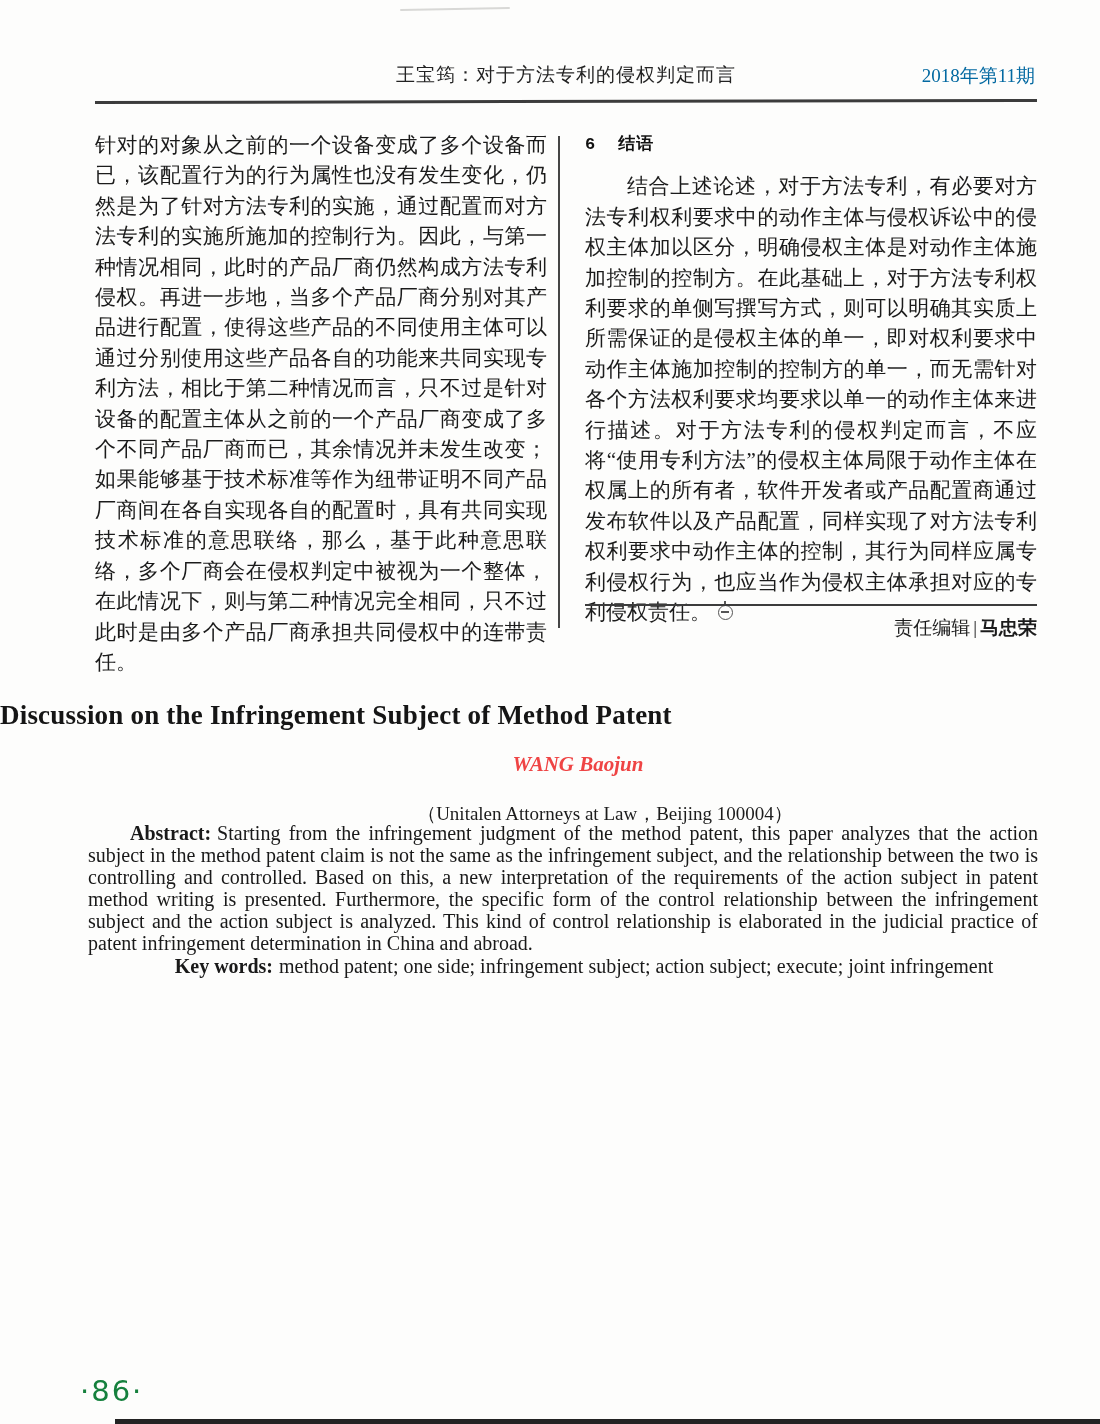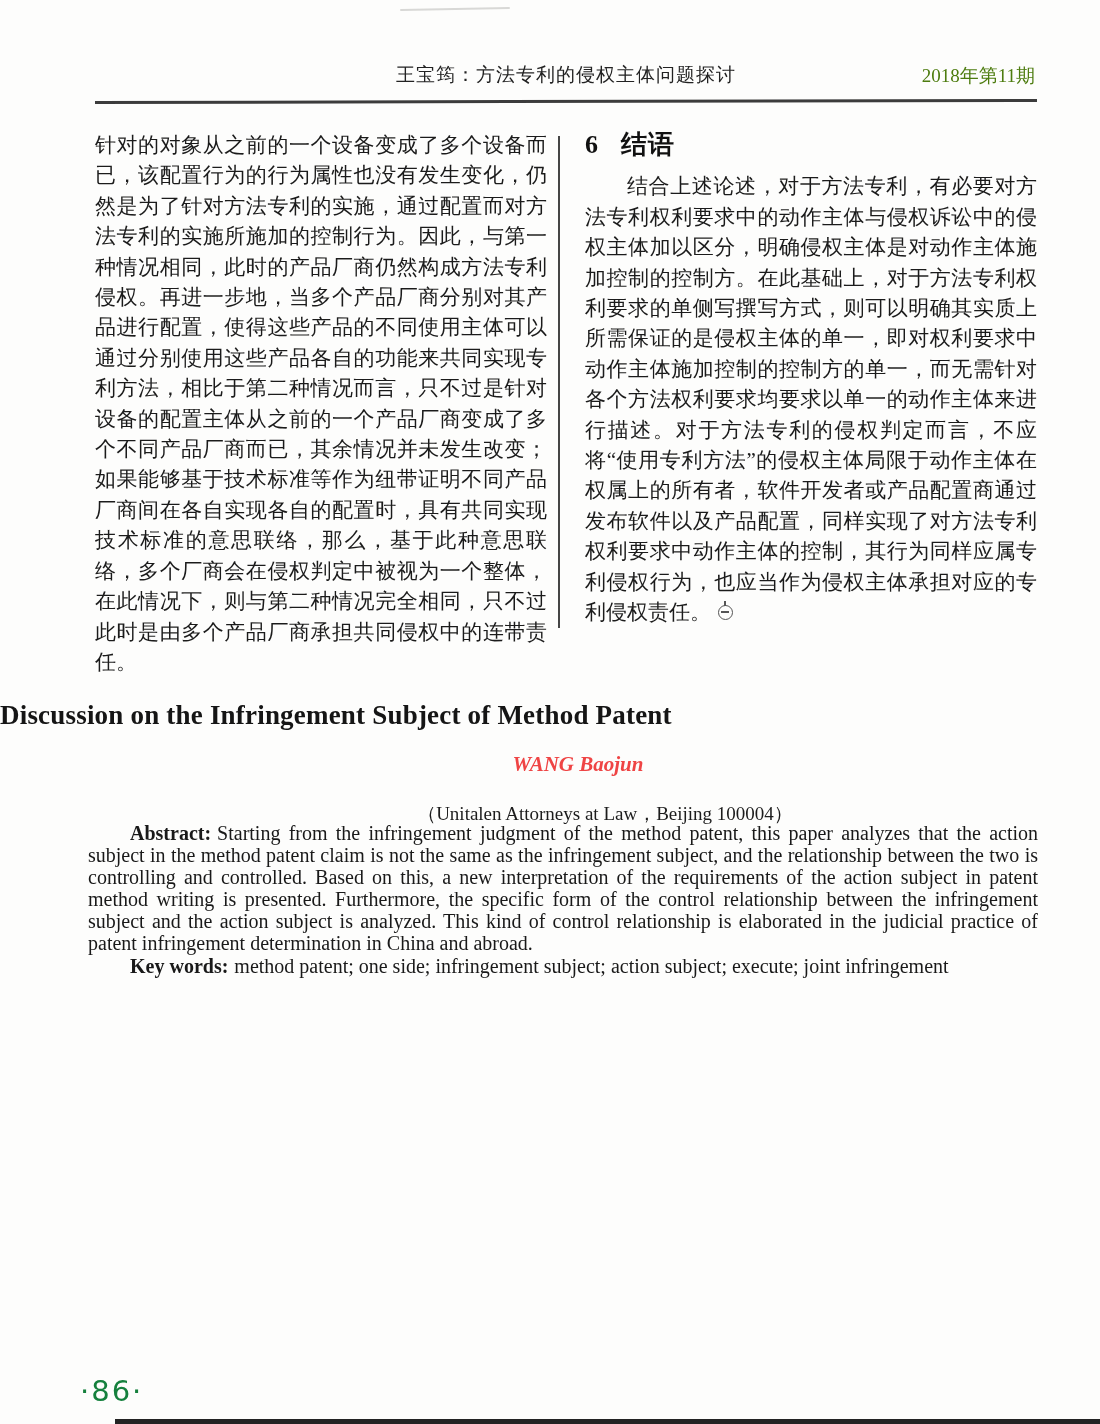--- a/index.html
+++ b/index.html
@@ -10,37 +10,37 @@
     overflow:hidden;
     font-family:"Liberation Serif","DejaVu Serif",serif;
     color:#1c1c1c;
   }
   
   .header{position:absolute;left:95px;top:62px;width:942px;height:32px;}
   .running-title{
     position:absolute;left:0;right:0;top:0;text-align:center;
     font-size:19px;letter-spacing:1px;color:#222;
   }
-  .issue{position:absolute;right:2px;top:1px;font-size:19px;color:#4d7c0f;}
+  .issue{position:absolute;right:2px;top:1px;font-size:19px;color:#0369a1;}
   .header-rule{
     position:absolute;left:95px;top:100px;width:942px;height:3px;
     background:#3c3c3c;transform:rotate(-0.12deg);
   }
   
   .col{position:absolute;top:130px;width:452px;font-size:21px;line-height:30.4px;
        text-align:justify;color:#1b1b1b;}
   .col-left{left:95px;}
   .col-right{left:585px;}
   .col p{margin:0;}
   .col-divider{
     position:absolute;left:558px;top:136px;width:2px;height:492px;background:#454545;
   }
   .section-heading{
-    margin:0 0 11px 0;font-family:Liberation Serif, serif;
-    font-size:26px;font-weight:bold;color:#111;letter-spacing:1px;
+    margin:0 0 11px 0;font-family:Liberation Mono, monospace;
+    font-size:17px;font-weight:bold;color:#111;letter-spacing:1px;
   }
   .section-heading .num{margin-right:22px;}
   .indent2{text-indent:2em;}
   
   .end-mark{
     display:inline-block;width:13px;height:13px;border:1.5px solid #555;
     border-radius:50%;vertical-align:-1px;margin-left:7px;position:relative;
   }
   .end-mark::before{
     content:"";position:absolute;left:5px;top:-5px;width:1.5px;height:5px;background:#555;
@@ -66,21 +66,21 @@
   .en-affil{
     position:absolute;left:0;top:789px;width:100%;text-align:center;
     font-size:19px;color:#1c1c1c;margin:12px;padding-left:43px;
   }
   .abstract-block{
     position:absolute;left:88px;top:822px;width:950px;
     font-size:20px;line-height:22px;color:#191919;
   }
   .abstract-block p{margin:0;}
   .abstract-p{text-align:justify;text-indent:2.1em;}
-  .keywords-p{text-indent:2.1em;margin-top:1px !important;}
+  .keywords-p{text-indent:2.1em;margin-top:1px !important;text-align:center;}
   .lbl{font-weight:bold;margin-right:6px;}
   
   .page-number{
     position:absolute;left:80px;top:1374px;
     font-family:"DejaVu Sans","Liberation Sans",sans-serif;
     font-size:29px;color:#15803d;letter-spacing:2px;
   }
   
   .scan-strip-bottom{
     position:absolute;left:115px;right:0;bottom:0;height:5px;background:#232323;
@@ -91,38 +91,44 @@
   }
 </style>
 </head>
 <body>
 
 <div class="page">
 
   <div class="scan-smudge-top"></div>
 
   <div class="header">
-    <div class="running-title">王宝筠：方法专利的侵权主体问题探讨</div>
+    <div class="running-title">王宝筠：对于方法专利的侵权判定而言</div>
     <div class="issue">2018年第11期</div>
   </div>
   <div class="header-rule"></div>
 
   <div class="col col-left">
     <p>针对的对象从之前的一个设备变成了多个设备而已，该配置行为的行为属性也没有发生变化，仍然是为了针对方法专利的实施，通过配置而对方法专利的实施所施加的控制行为。因此，与第一种情况相同，此时的产品厂商仍然构成方法专利侵权。再进一步地，当多个产品厂商分别对其产品进行配置，使得这些产品的不同使用主体可以通过分别使用这些产品各自的功能来共同实现专利方法，相比于第二种情况而言，只不过是针对设备的配置主体从之前的一个产品厂商变成了多个不同产品厂商而已，其余情况并未发生改变；如果能够基于技术标准等作为纽带证明不同产品厂商间在各自实现各自的配置时，具有共同实现技术标准的意思联络，那么，基于此种意思联络，多个厂商会在侵权判定中被视为一个整体，在此情况下，则与第二种情况完全相同，只不过此时是由多个产品厂商承担共同侵权中的连带责任。</p>
   </div>
 
   <div class="col-divider"></div>
 
   <div class="col col-right">
     <h3 class="section-heading">
       <span class="num">6</span><span>结语</span>
     </h3>
     <p class="indent2"><span>结合上述论述，对于方法专利，有必要对方法专利权利要求中的动作主体与侵权诉讼中的侵权主体加以区分，明确侵权主体是对动作主体施加控制的控制方。在此基础上，对于方法专利权利要求的单侧写撰写方式，则可以明确其实质上所需保证的是侵权主体的单一，即对权利要求中动作主体施加控制的控制方的单一，而无需针对各个方法权利要求均要求以单一的动作主体来进行描述。对于方法专利的侵权判定而言，不应将“使用专利方法”的侵权主体局限于动作主体在权属上的所有者，软件开发者或产品配置商通过发布软件以及产品配置，同样实现了对方法专利权利要求中动作主体的控制，其行为同样应属专利侵权行为，也应当作为侵权主体承担对应的专利侵权责任。</span><span class="end-mark"></span></p>
   </div>
 
+  <div class="editor-block">
+    <div class="editor-rule"></div>
+    <div class="editor-line">
+      <span>责任编辑</span><span class="sep">|</span><span class="name">马忠荣</span>
+    </div>
+  </div>
 
   <h1 class="en-title">Discussion on the Infringement Subject of Method Patent</h1>
   <h2 class="en-author">WANG Baojun</h2>
   <p class="en-affil">（Unitalen Attorneys at Law，Beijing 100004）</p>
 
   <div class="abstract-block">
     <p class="abstract-p"><span class="lbl">Abstract:</span><span>Starting from the infringement judgment of the method patent, this paper analyzes that the action subject in the method patent claim is not the same as the infringement subject, and the relationship between the two is controlling and controlled. Based on this, a new interpretation of the requirements of the action subject in patent method writing is presented. Furthermore, the specific form of the control relationship between the infringement subject and the action subject is analyzed. This kind of control relationship is elaborated in the judicial practice of patent infringement determination in China and abroad.</span></p>
     <p class="keywords-p"><span class="lbl">Key words:</span><span>method patent; one side; infringement subject; action subject; execute; joint infringement</span></p>
   </div>
 

